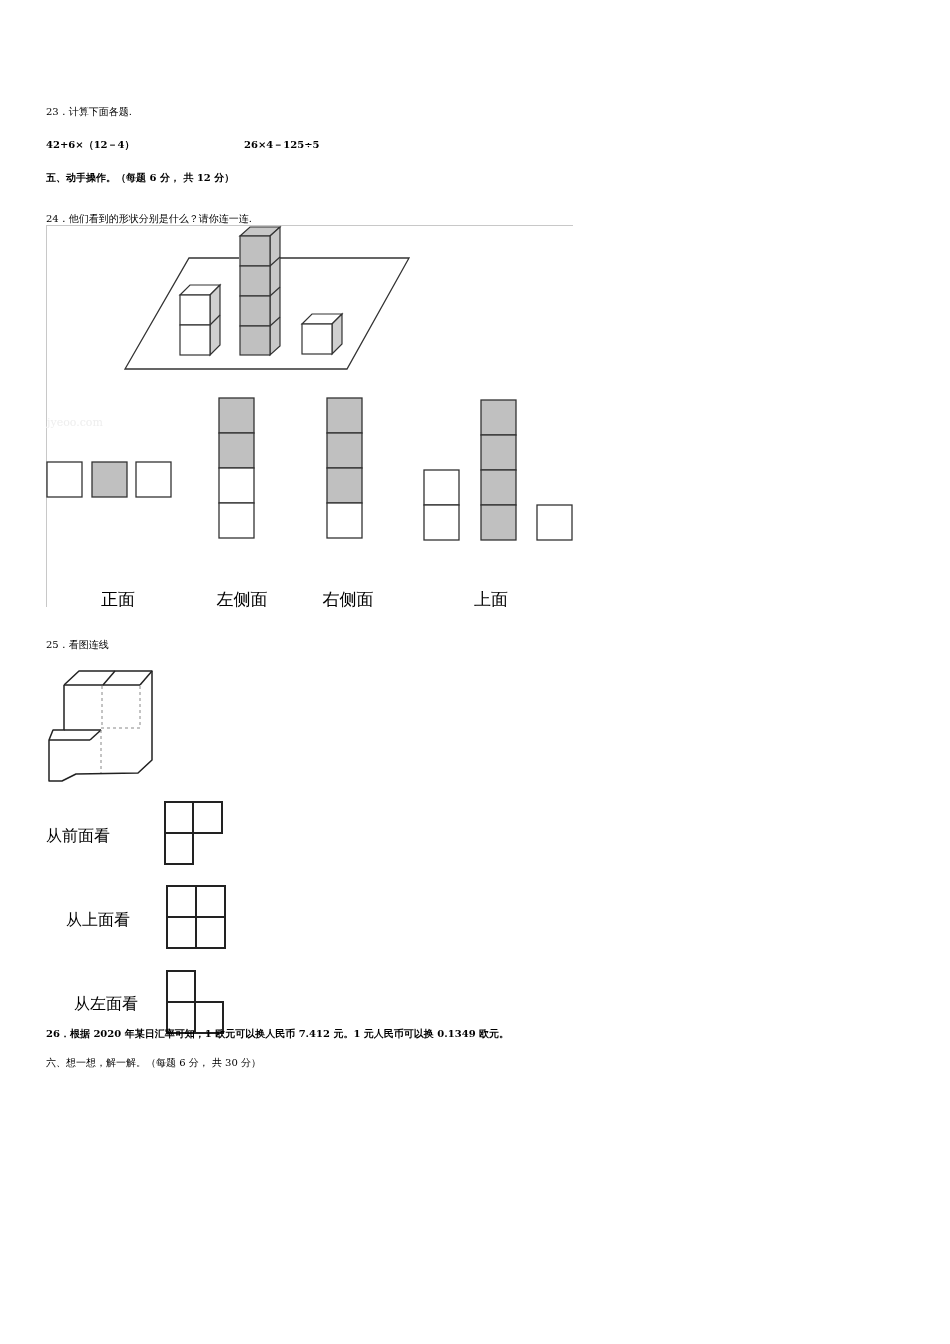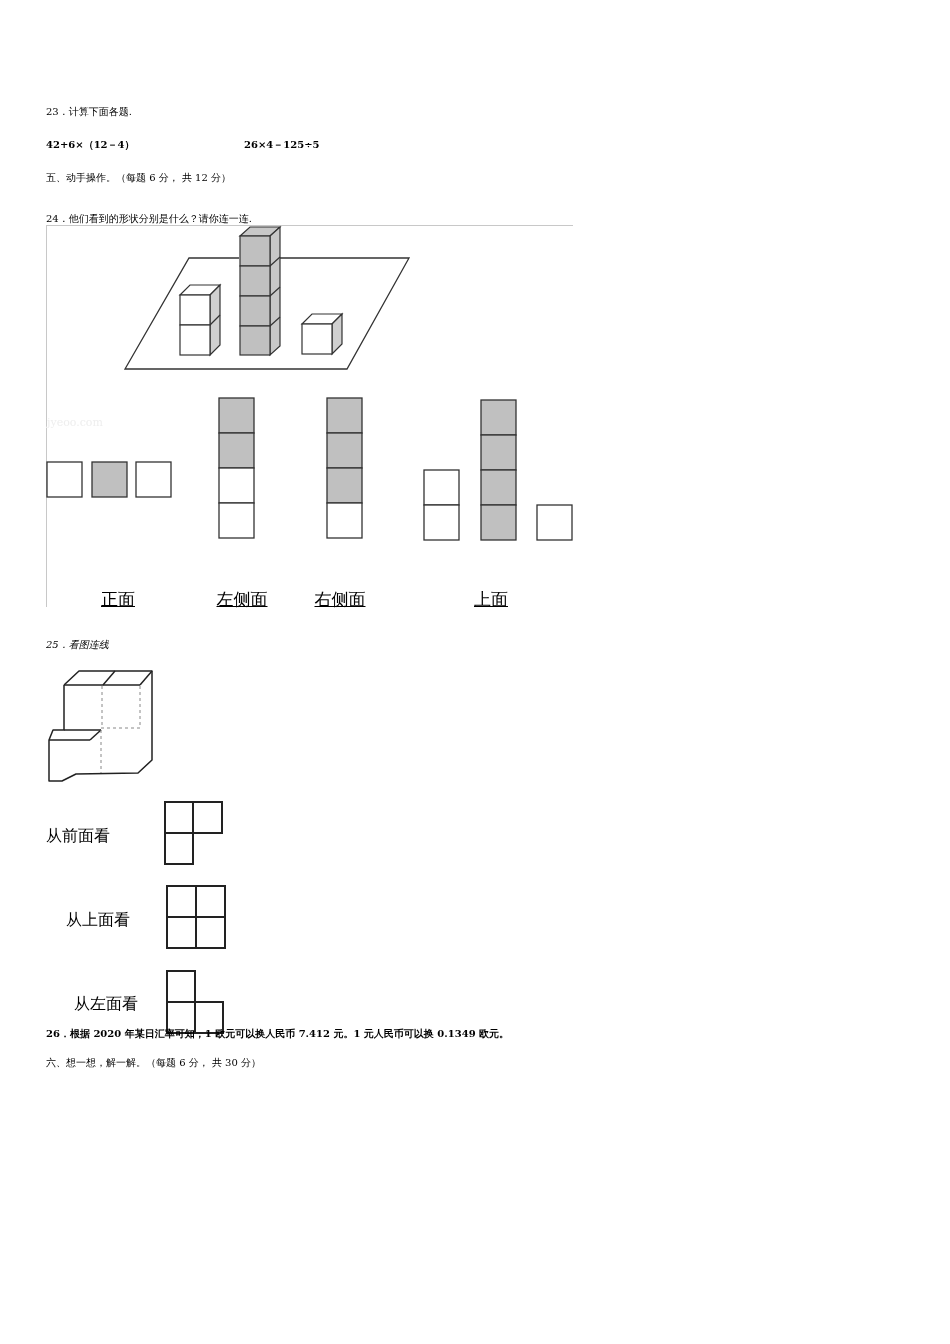--- a/index.html
+++ b/index.html
@@ -1,32 +1,32 @@
 <!DOCTYPE html>
 <html><head>
 <meta charset="utf-8">
 <style>
   html, body { margin: 0; padding: 0; background: #ffffff; }
   body { width: 950px; height: 1344px; position: relative; overflow: hidden;
          font-family: "DejaVu Serif", "Liberation Serif", serif; color: #000; }
   .line { position: absolute; left: 46px; font-size: 10px; white-space: nowrap; line-height: 20px; }
   .bold { font-weight: bold; text-align: center; }
   .abs { position: absolute; }
-  .view-label { position: absolute; font-size: 17px; font-family: "DejaVu Sans", "Liberation Sans", sans-serif; transform: translateX(-50%); white-space: nowrap; text-decoration: underline; }
+  .view-label { position: absolute; font-size: 17px; font-family: "DejaVu Sans", "Liberation Sans", sans-serif; transform: translateX(-50%); white-space: nowrap; }
   .row-label { position: absolute; left: 46px; font-size: 16px; font-family: "DejaVu Sans", "Liberation Sans", sans-serif; white-space: nowrap; }
   svg { position: absolute; overflow: visible; }
 </style>
 </head>
 <body>
 
 <div class="line" style="top:102px;">23．计算下面各题.</div>
 <div class="line bold" style="top:135px;">42+6×（12－4）</div>
 <div class="line bold" style="top:135px; left:244px;">26×4－125÷5</div>
 
-<div class="line" style="top:168px;">五、动手操作。（每题 6 分， 共 12 分）</div>
+<div class="line" style="top:168px;font-weight:bold;">五、动手操作。（每题 6 分， 共 12 分）</div>
 <div class="line" style="top:193px;margin-top:16px;">24．他们看到的形状分别是什么？请你连一连.</div>
 
 <div>
 
   <div class="abs" style="left:46px; top:225px; width:527px; height:1px; background:#c8c8c8;"></div>
   <div class="abs" style="left:46px; top:225px; width:1px; height:382px; background:#c8c8c8;"></div>
 
   <svg width="950" height="400" style="left:0; top:0;">
 
     <polyline points="239,258 189,258 125,369 347,369 409,258 279,258" fill="none" stroke="#333" stroke-width="1.3"></polyline>
@@ -88,25 +88,25 @@
       <rect x="481" y="400" width="35" height="35" fill="#c0c0c0"></rect>
       <rect x="481" y="435" width="35" height="35" fill="#c0c0c0"></rect>
       <rect x="481" y="470" width="35" height="35" fill="#c0c0c0"></rect>
       <rect x="481" y="505" width="35" height="35" fill="#c0c0c0"></rect>
       <rect x="537" y="505" width="35" height="35" fill="#fff"></rect>
     </g>
   </svg>
 
   <div class="view-label" style="left:118px; top:588px;">正面</div>
   <div class="view-label" style="left:242px; top:588px;">左侧面</div>
-  <div class="view-label" style="left:340px; top:588px;">右侧面</div>
+  <div class="view-label" style="left:348px; top:588px;">右侧面</div>
   <div class="view-label" style="left:491px; top:588px;">上面</div>
 </div>
 
-<div class="line" style="top:635px;font-style:italic;">25．看图连线</div>
+<div class="line" style="top:635px;">25．看图连线</div>
 
 <svg width="950" height="800" style="left:0; top:0;">
   <g stroke="#222" stroke-width="1.5" fill="none" stroke-linejoin="round">
 
     <polyline points="64,685 79,671 152,671 152,760 138,773 76,774 62,781 49,781 49,740 53,730 64,730 64,685"></polyline>
 
     <line x1="64" y1="685" x2="140" y2="685"></line>
     <line x1="140" y1="685" x2="152" y2="671"></line>
     <line x1="103" y1="685" x2="115" y2="671"></line>
 

